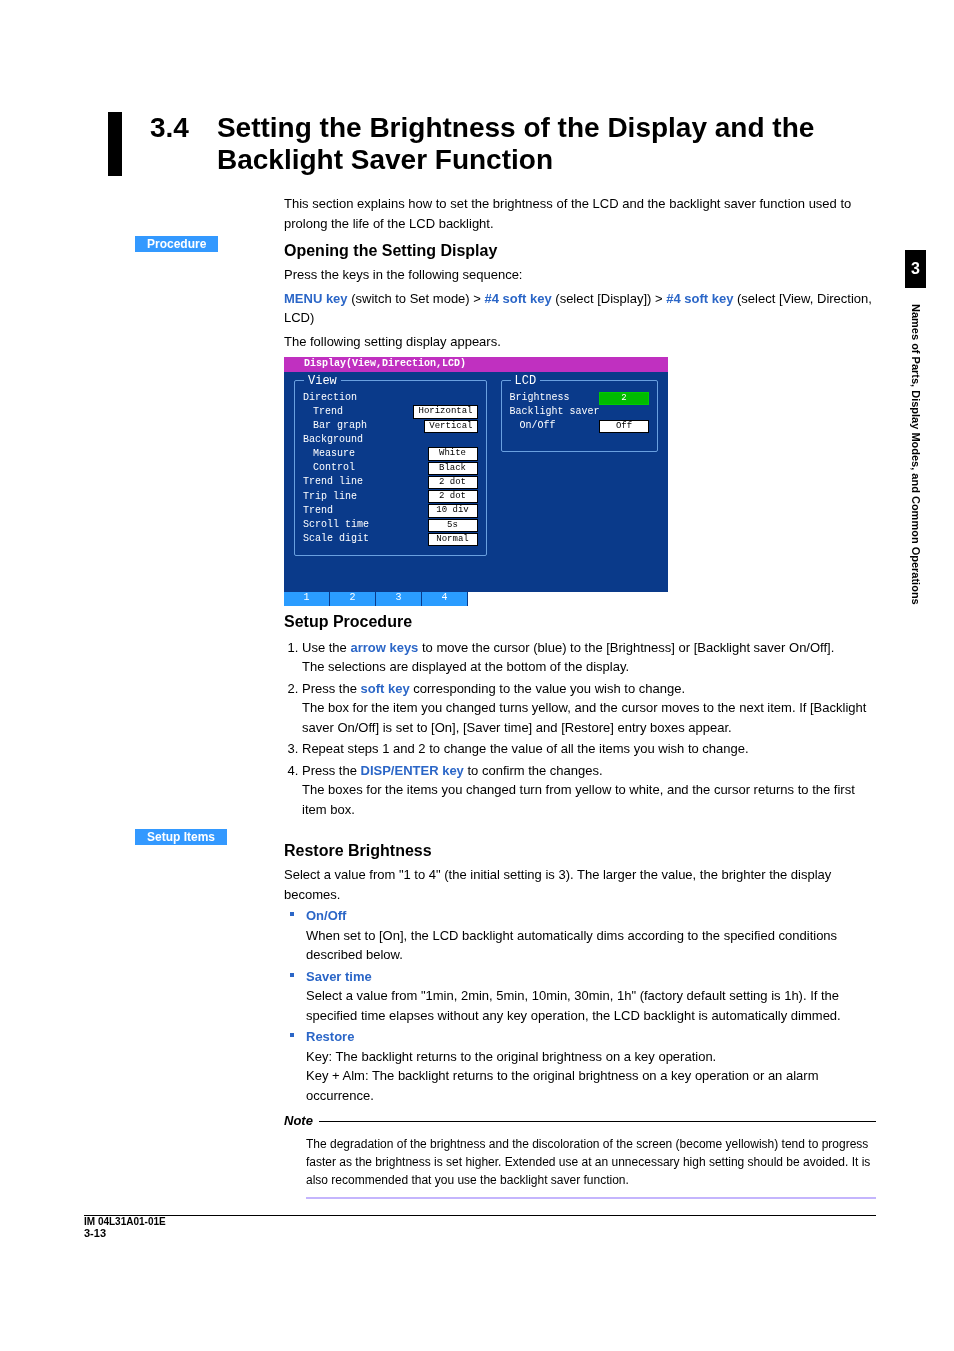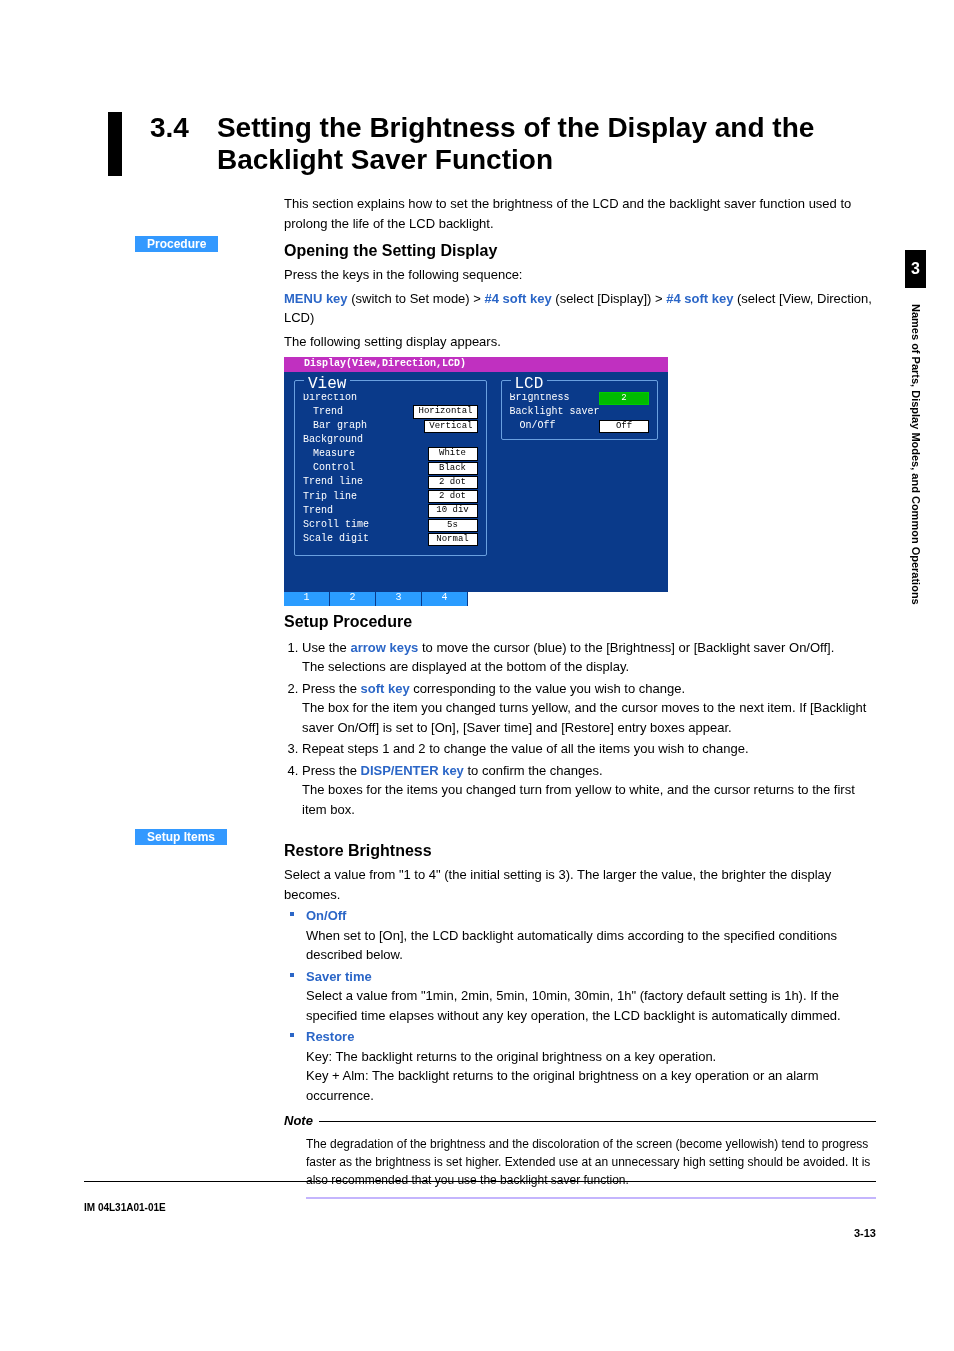--- a/index.html
+++ b/index.html
@@ -109,21 +109,21 @@
     display: flex;
     gap: 14px;
     height: 220px;
   }
   .panel { position: relative; }
   .panel .panel-title {
     position: absolute;
     top: -6px; left: 10px;
     background: #0a3a8a;
     padding: 0 4px;
-    font-size: 16px;
+    font-size: 12px;
   }
   .panel .frame {
     border: 1px solid #6aa0e0;
     border-radius: 2px;
     padding: 10px 8px 8px 8px;
   }
   .row { display: flex; justify-content: space-between; align-items: center; gap: 6px; margin: 1px 0; white-space: nowrap; }
   .row .lbl { }
   .row .sub { padding-left: 10px; }
   .valbox {
@@ -192,24 +192,25 @@
   }
   .footer {
     position: absolute;
     bottom: 112px;
     left: 84px;
     right: 78px;
     border-top: 1px solid #000;
     display: flex;
     justify-content: space-between;
     font-size: 11px;
-    padding-top: 20px;
+    padding-top: 0;
+    flex-direction: column;
   }
   .footer .docid { font-weight: bold; font-size: 10px; }
-  .footer .pageno { font-weight: bold; margin-top: 25px; }
+  .footer .pageno { font-weight: bold; }
   .kv-sub { display:block; padding-left:0; }
 </style>
 </head>
 <body>
 
 <div class="side-tab">
   <span class="num">3</span>
   <span class="label">Names of Parts, Display Modes, and Common Operations</span>
 </div>
 
@@ -275,21 +276,21 @@
                 <span class="valbox">5s</span>
               </div>
             <div class="row">
                 <span class="lbl">Scale digit</span>
                 <span class="valbox">Normal</span>
               </div>
           </div>
         </div>
         <div class="panel" style="width:45%">
           <div class="panel-title">LCD</div>
-          <div class="frame" style="height:60px">
+          <div class="frame" style="height:72px">
             <div class="row">
                 <span class="lbl">Brightness</span>
                 <span class="valbox green">2</span>
               </div>
             <div class="row">
                 <span class="lbl">Backlight saver</span>
               </div>
             <div class="row">
                 <span class="lbl sub">On/Off</span>
                 <span class="valbox">Off</span>

